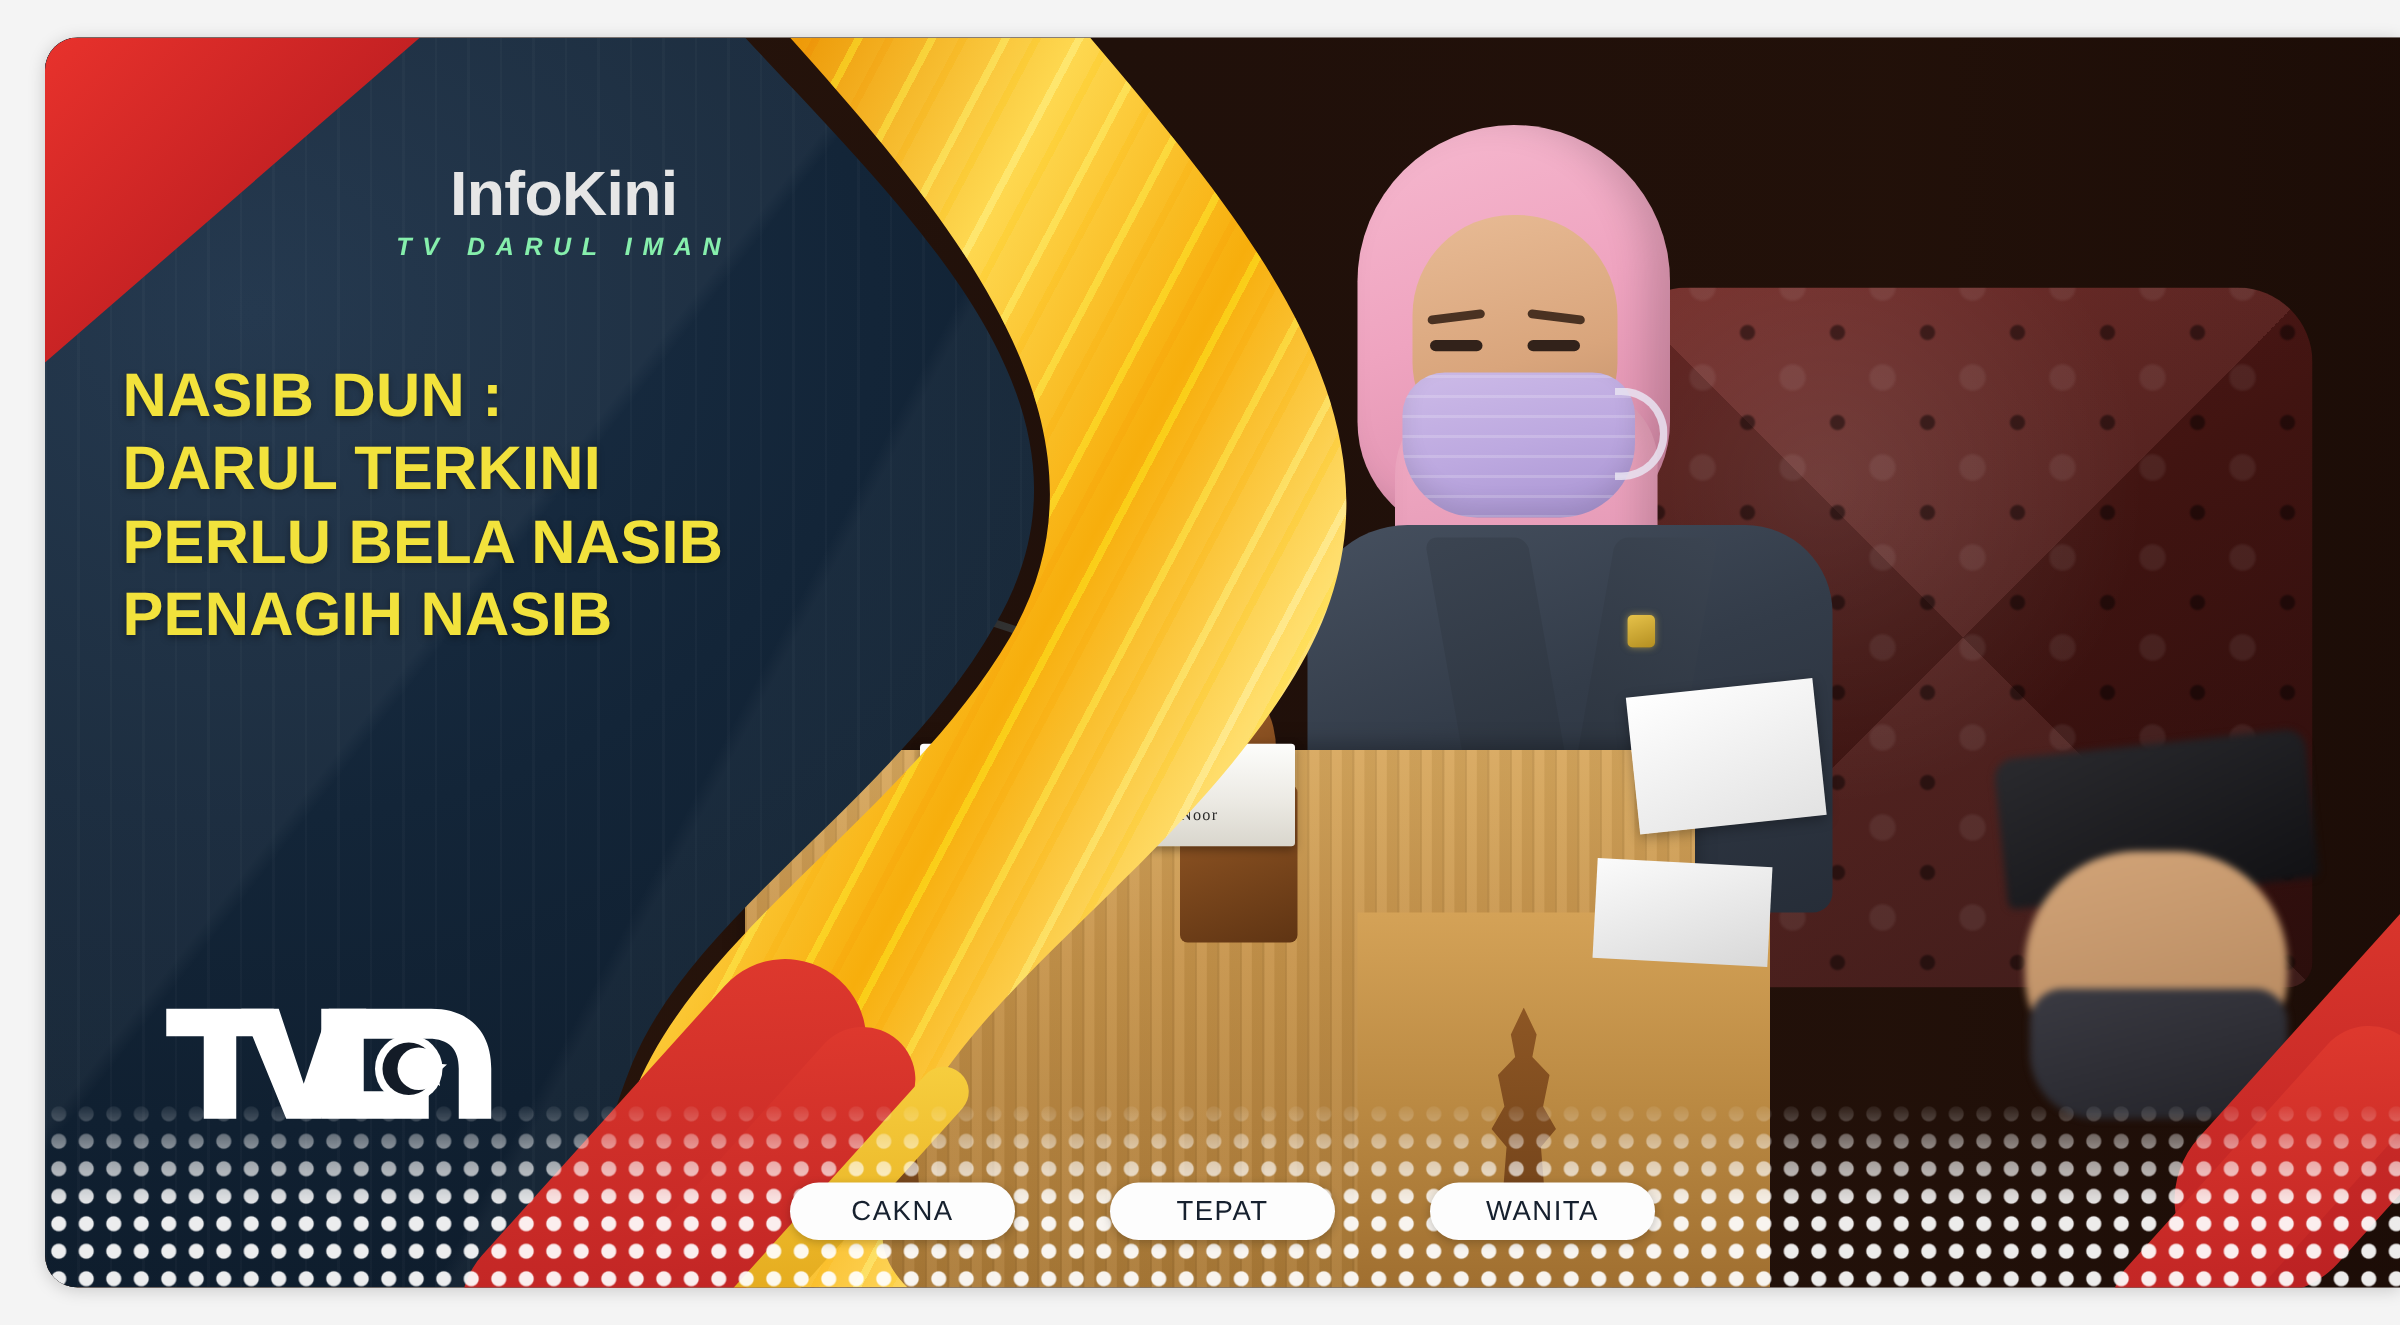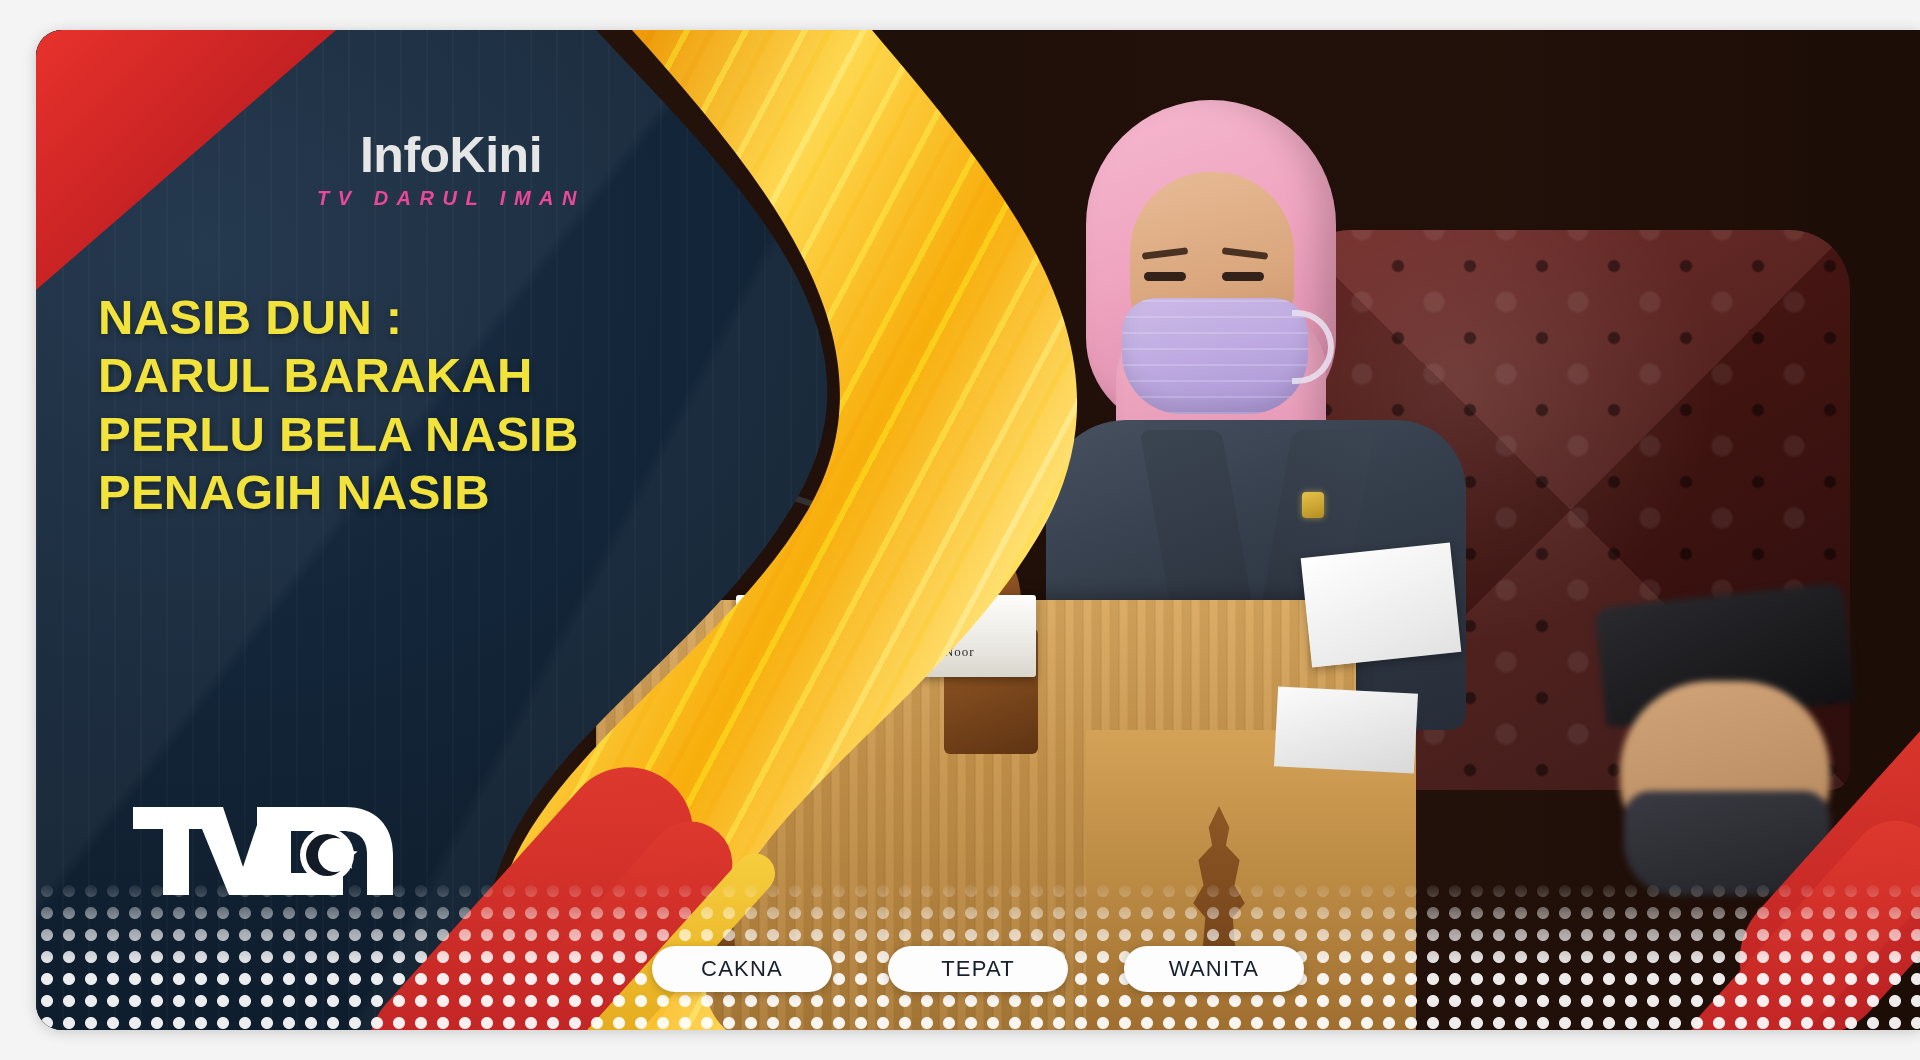--- a/index.html
+++ b/index.html
@@ -308,41 +308,41 @@
     mask-image:linear-gradient(180deg, rgba(0,0,0,0) 0%, rgba(0,0,0,.55) 26%, rgba(0,0,0,1) 58%);
   }
 
   
   .infokini{ position:absolute; left:205px; top:100px; width:420px;text-align:center; }
   .infokini .ik-title{
     font-size:50px; font-weight:700; color:#e6e6e6; letter-spacing:-.5px; line-height:1;
   }
   .infokini .ik-sub{
     margin-top:7px; font-size:20px; font-style:italic; font-weight:600;
-    color:#ec4899; letter-spacing:8.5px;
+    color:#86efac; letter-spacing:8.5px;
   }
 
   
   .headline{
     position:absolute; left:62px; top:258px; width:620px;
   }
   .headline .hl{
     display:block;
     font-size:49px; font-weight:700; line-height:1.19;
     color:#f2e23c; letter-spacing:.2px;
     text-shadow:0 2px 6px rgba(0,0,0,.35);
   }
 
   
   .tvdi{ position:absolute; left:95px; bottom:125px; width:270px; height:110px; }
 
   
   .pills{
     position:absolute; left:0; bottom:38px; width:100%;
-    display:flex; justify-content:center; gap:56px; 
+    display:flex; justify-content:center; gap:76px; 
   }
   .pill{
     min-width:180px; height:46px;
     background:#fdfdfd; border-radius:24px;
     display:flex; align-items:center; justify-content:center;
     font-size:22px; color:#16202e; letter-spacing:1.2px;
     box-shadow:0 2px 8px rgba(0,0,0,.22);
   }
 </style>
 </head>
@@ -426,21 +426,21 @@
 
     <div class="halftone"></div>
 
     <div class="infokini">
       <div class="ik-title">InfoKini</div>
       <div class="ik-sub">TV DARUL IMAN</div>
     </div>
 
     <div class="headline">
       <span class="hl">NASIB DUN :</span>
-      <span class="hl">DARUL BARAKAH</span>
+      <span class="hl">DARUL TERKINI</span>
       <span class="hl">PERLU BELA NASIB</span>
       <span class="hl">PENAGIH NASIB</span>
     </div>
 
     <div class="tvdi">
       <svg viewBox="0 0 270 110" width="270" height="110">
 
         <path d="M2,12 L88,12 L88,34 L58,34 L58,100 L32,100 L32,34 L2,34 Z" fill="#ffffff"></path>
 
         <path d="M62,12 L92,12 L112,72 L132,12 L162,12 L126,100 L98,100 Z" fill="#ffffff"></path>

